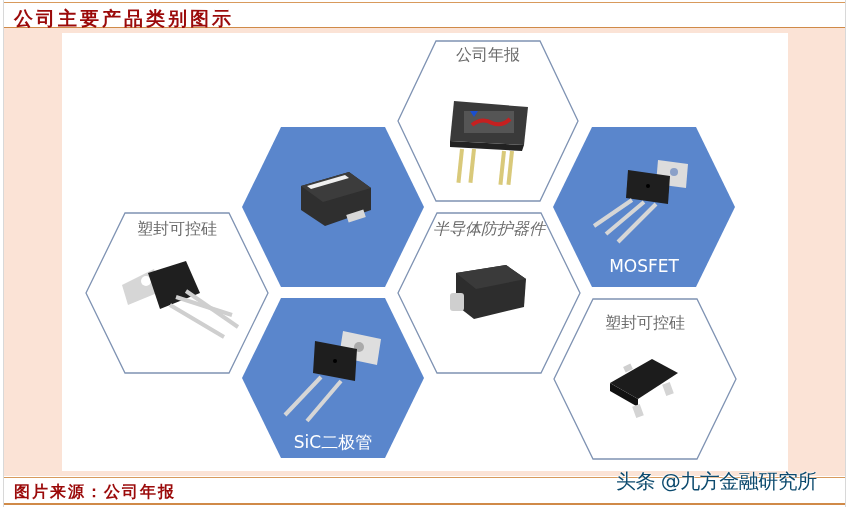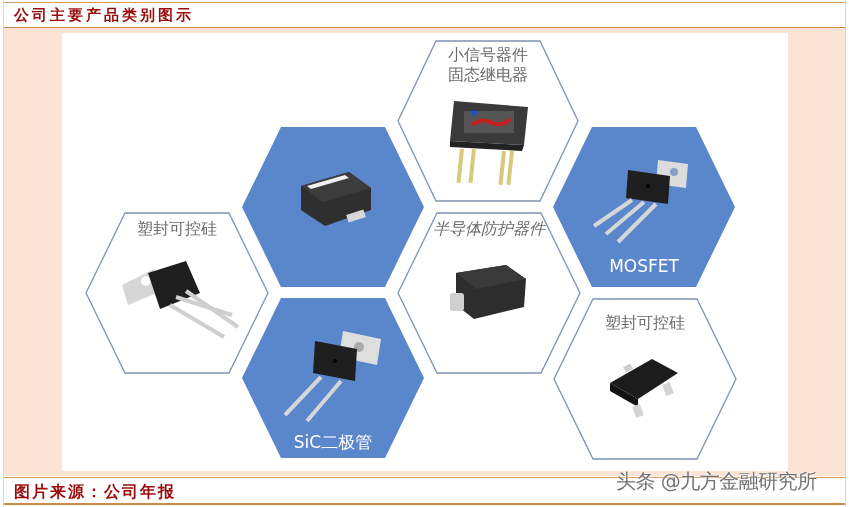--- a/index.html
+++ b/index.html
@@ -11,21 +11,21 @@
   .frame-left { position: absolute; left: 3px; top: 0; width: 1px; height: 507px; background: #d8d8d8; }
   .frame-right { position: absolute; left: 845px; top: 0; width: 1px; height: 507px; background: #d8d8d8; }
   .title-bar {
     position: absolute; left: 4px; top: 2px; width: 841px; height: 24px;
     border-top: 1px solid #d89a5c; border-bottom: 2px solid #d08a48;
     background: #fff;
   }
   .title-text {
     position: absolute; left: 10px; top: 3px;
     font-family: "DejaVu Serif", "Liberation Serif", serif;
-    font-weight: bold; font-size: 15px; letter-spacing: 3px; color: #9b0a0a;
+    font-weight: bold; font-size: 19px; letter-spacing: 3px; color: #9b0a0a;
   }
   .peach-band {
     position: absolute; left: 4px; top: 28px; width: 841px; height: 448px;
     background: #fbe3d6;
   }
   .image-canvas {
     position: absolute; left: 62px; top: 33px; width: 726px; height: 438px;
     background: #ffffff;
   }
   .source-bar {
@@ -33,21 +33,21 @@
     border-top: 1px solid #d89a5c; border-bottom: 2px solid #d08a48;
     background: #fff;
   }
   .source-text {
     position: absolute; left: 10px; top: 4px;
     font-family: "DejaVu Serif", "Liberation Serif", serif;
     font-weight: bold; font-size: 16px; letter-spacing: 2px; color: #9b0a0a;
   }
   .watermark {
     position: absolute; left: 616px; top: 468px;
-    font-size: 20px; color: #737373; letter-spacing: -0.5px;
+    font-size: 20px; color: #0c4a6e; letter-spacing: -0.5px;
     text-shadow: 0 0 2px #fff, 0 0 2px #fff;
   }
   .hex { position: absolute; }
   .hex svg { position: absolute; left: 0; top: 0; }
   .hex-label {
     position: absolute; left: 0; width: 100%; text-align: center;
     font-size: 16px; color: #6a6a6a;
   }
   .hex.filled .hex-label { color: #ffffff; font-size: 17px; }
   .component { position: absolute; }
@@ -63,22 +63,21 @@
 </div>
 
 <div class="peach-band"></div>
 
 <div class="image-canvas">
 
   <div class="hex" style="left:334px; top:6px; width:184px; height:164px;">
     <svg width="184" height="164" viewBox="0 0 184 164">
       <polygon points="40,2 144,2 182,82 144,162 40,162 2,82" fill="#fff" stroke="#7f93b3" stroke-width="1.3"></polygon>
     </svg>
-    <div class="hex-label" style="top:6px;">小信号器件</div>
-    <div class="hex-label" style="top:26px;">固态继电器</div>
+    <div class="hex-label" style="top:6px;">公司年报</div>
     <svg class="component" style="left:52px; top:58px;" width="86" height="96" viewBox="0 0 86 96">
       <polygon points="6,4 80,10 76,48 2,44" fill="#3a3a3a"></polygon>
       <polygon points="2,44 76,48 74,54 2,50" fill="#222"></polygon>
       <rect x="16" y="14" width="50" height="22" fill="#555"></rect>
       <path d="M24 28 q10 -8 20 -2 q10 4 18 -4" stroke="#c52020" stroke-width="4" fill="none"></path>
       <polygon points="22,14 30,14 26,20" fill="#1a4fd0"></polygon>
       <rect x="12" y="52" width="4" height="34" fill="#d9c97a" transform="rotate(6 14 52)"></rect>
       <rect x="24" y="52" width="4" height="34" fill="#d9c97a" transform="rotate(6 26 52)"></rect>
       <rect x="54" y="54" width="4" height="34" fill="#d9c97a" transform="rotate(6 56 54)"></rect>
       <rect x="62" y="54" width="4" height="34" fill="#d9c97a" transform="rotate(6 64 54)"></rect>

